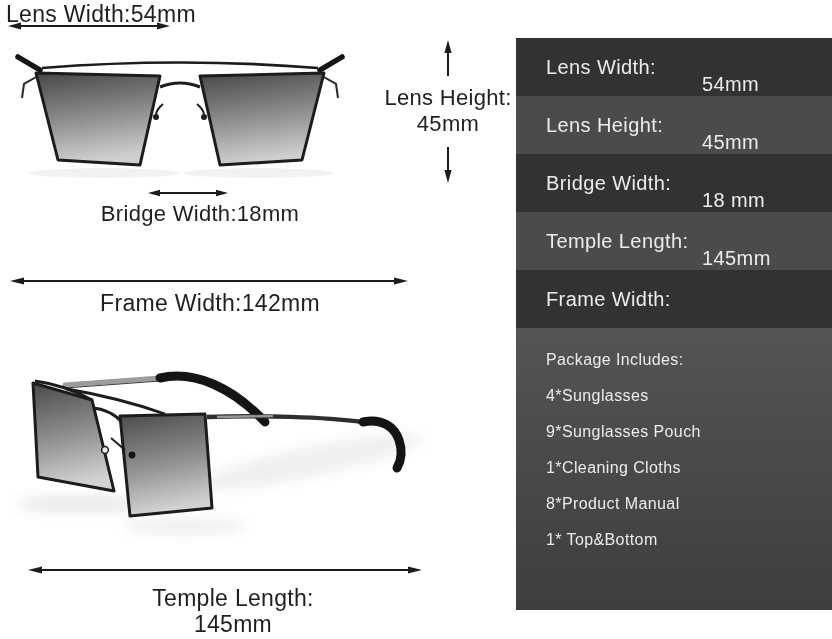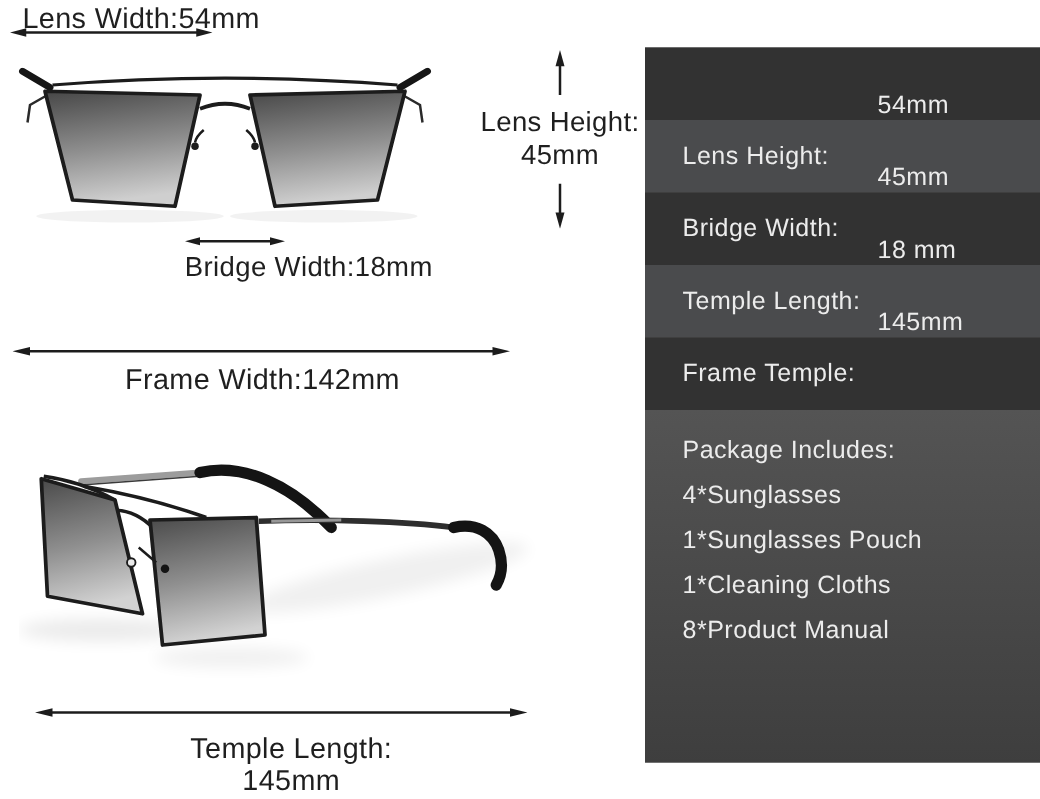--- a/index.html
+++ b/index.html
@@ -28,30 +28,30 @@
   }
   .spec-row{position:relative;height:58px;font-size:20px;letter-spacing:.4px;}
   .spec-row.dark{background:#323232;}
   .spec-row.light{background:#4a4b4d;}
   .spec-row .label{position:absolute;left:30px;top:0;line-height:58px;}
   .spec-row .value{position:absolute;left:186px;top:17px;line-height:58px;}
   .package{
     height:282px;box-sizing:border-box;
     padding:14px 12px 0 30px;
     background:linear-gradient(#545454,#3e3e3e);
-    font-size:20px;letter-spacing:.4px;
+    font-size:16px;letter-spacing:.4px;
   }
   .pkg-line{line-height:36px;white-space:nowrap;}
 
   svg{display:block;}
 </style>
 </head>
 <body>
 
-<div class="abs ann ann-23" style="left:18px;top:1px;">Lens Width:54mm</div>
+<div class="abs ann ann-23" style="left:6px;top:1px;">Lens Width:54mm</div>
 
 <svg class="abs" style="left:8px;top:20px;" width="162" height="12" viewBox="0 0 162 12">
   <line x1="10" y1="6" x2="152" y2="6" stroke="#1c1c1c" stroke-width="2"></line>
   <polygon points="0,6 13,2.6 13,9.4" fill="#1c1c1c"></polygon>
   <polygon points="162,6 149,2.6 149,9.4" fill="#1c1c1c"></polygon>
 </svg>
 
 <svg class="abs" style="left:14px;top:54px;" width="332" height="128" viewBox="0 0 332 128">
   <defs>
     <linearGradient id="lensG1" x1="0" y1="0" x2="0.18" y2="1">
@@ -91,21 +91,21 @@
     <line x1="6" y1="1" x2="6" y2="28" stroke="#1c1c1c" stroke-width="2"></line>
     <polygon points="6,37 2.4,24 9.6,24" fill="#1c1c1c"></polygon>
   </svg>
 </div>
 
 <svg class="abs" style="left:148px;top:187px;" width="80" height="12" viewBox="0 0 80 12">
   <line x1="9" y1="6" x2="71" y2="6" stroke="#1c1c1c" stroke-width="2"></line>
   <polygon points="0,6 12,2.8 12,9.2" fill="#1c1c1c"></polygon>
   <polygon points="80,6 68,2.8 68,9.2" fill="#1c1c1c"></polygon>
 </svg>
-<div class="abs ann ann-22 center" style="left:100px;top:201px;width:200px;margin-left:47px;">Bridge Width:18mm</div>
+<div class="abs ann ann-22 center" style="left:100px;top:201px;width:200px;">Bridge Width:18mm</div>
 
 <svg class="abs" style="left:10px;top:275px;" width="398" height="12" viewBox="0 0 398 12">
   <line x1="10" y1="6" x2="388" y2="6" stroke="#1c1c1c" stroke-width="2"></line>
   <polygon points="0,6 14,2.6 14,9.4" fill="#1c1c1c"></polygon>
   <polygon points="398,6 384,2.6 384,9.4" fill="#1c1c1c"></polygon>
 </svg>
 <div class="abs ann ann-23 center" style="left:60px;top:290px;width:300px;">Frame Width:142mm</div>
 
 <svg class="abs" style="left:15px;top:358px;" width="420" height="188" viewBox="0 0 420 188">
   <defs>
@@ -149,43 +149,45 @@
   <polygon points="394,6 380,2.6 380,9.4" fill="#1c1c1c"></polygon>
 </svg>
 <div class="abs center" style="left:83px;top:585px;width:300px;">
   <div class="ann ann-23">Temple Length:</div>
   <div class="ann ann-23">145mm</div>
 </div>
 
 <div class="abs panel">
 
   <div class="spec-row dark">
+    <span class="label">Lens Width:</span>
     <span class="value">54mm</span>
   </div>
 
   <div class="spec-row light">
     <span class="label">Lens Height:</span>
     <span class="value">45mm</span>
   </div>
 
   <div class="spec-row dark">
     <span class="label">Bridge Width:</span>
     <span class="value">18 mm</span>
   </div>
 
   <div class="spec-row light">
     <span class="label">Temple Length:</span>
     <span class="value">145mm</span>
   </div>
 
   <div class="spec-row dark">
-    <span class="label">Frame Temple:</span>
+    <span class="label">Frame Width:</span>
   </div>
 
   <div class="package">
     <div class="pkg-line">Package Includes:</div>
     <div class="pkg-line">4*Sunglasses</div>
-    <div class="pkg-line">1*Sunglasses Pouch</div>
+    <div class="pkg-line">9*Sunglasses Pouch</div>
     <div class="pkg-line">1*Cleaning Cloths</div>
     <div class="pkg-line">8*Product Manual</div>
+    <div class="pkg-line">1* Top&amp;Bottom</div>
   </div>
 
 </div>
 
 </body></html>

